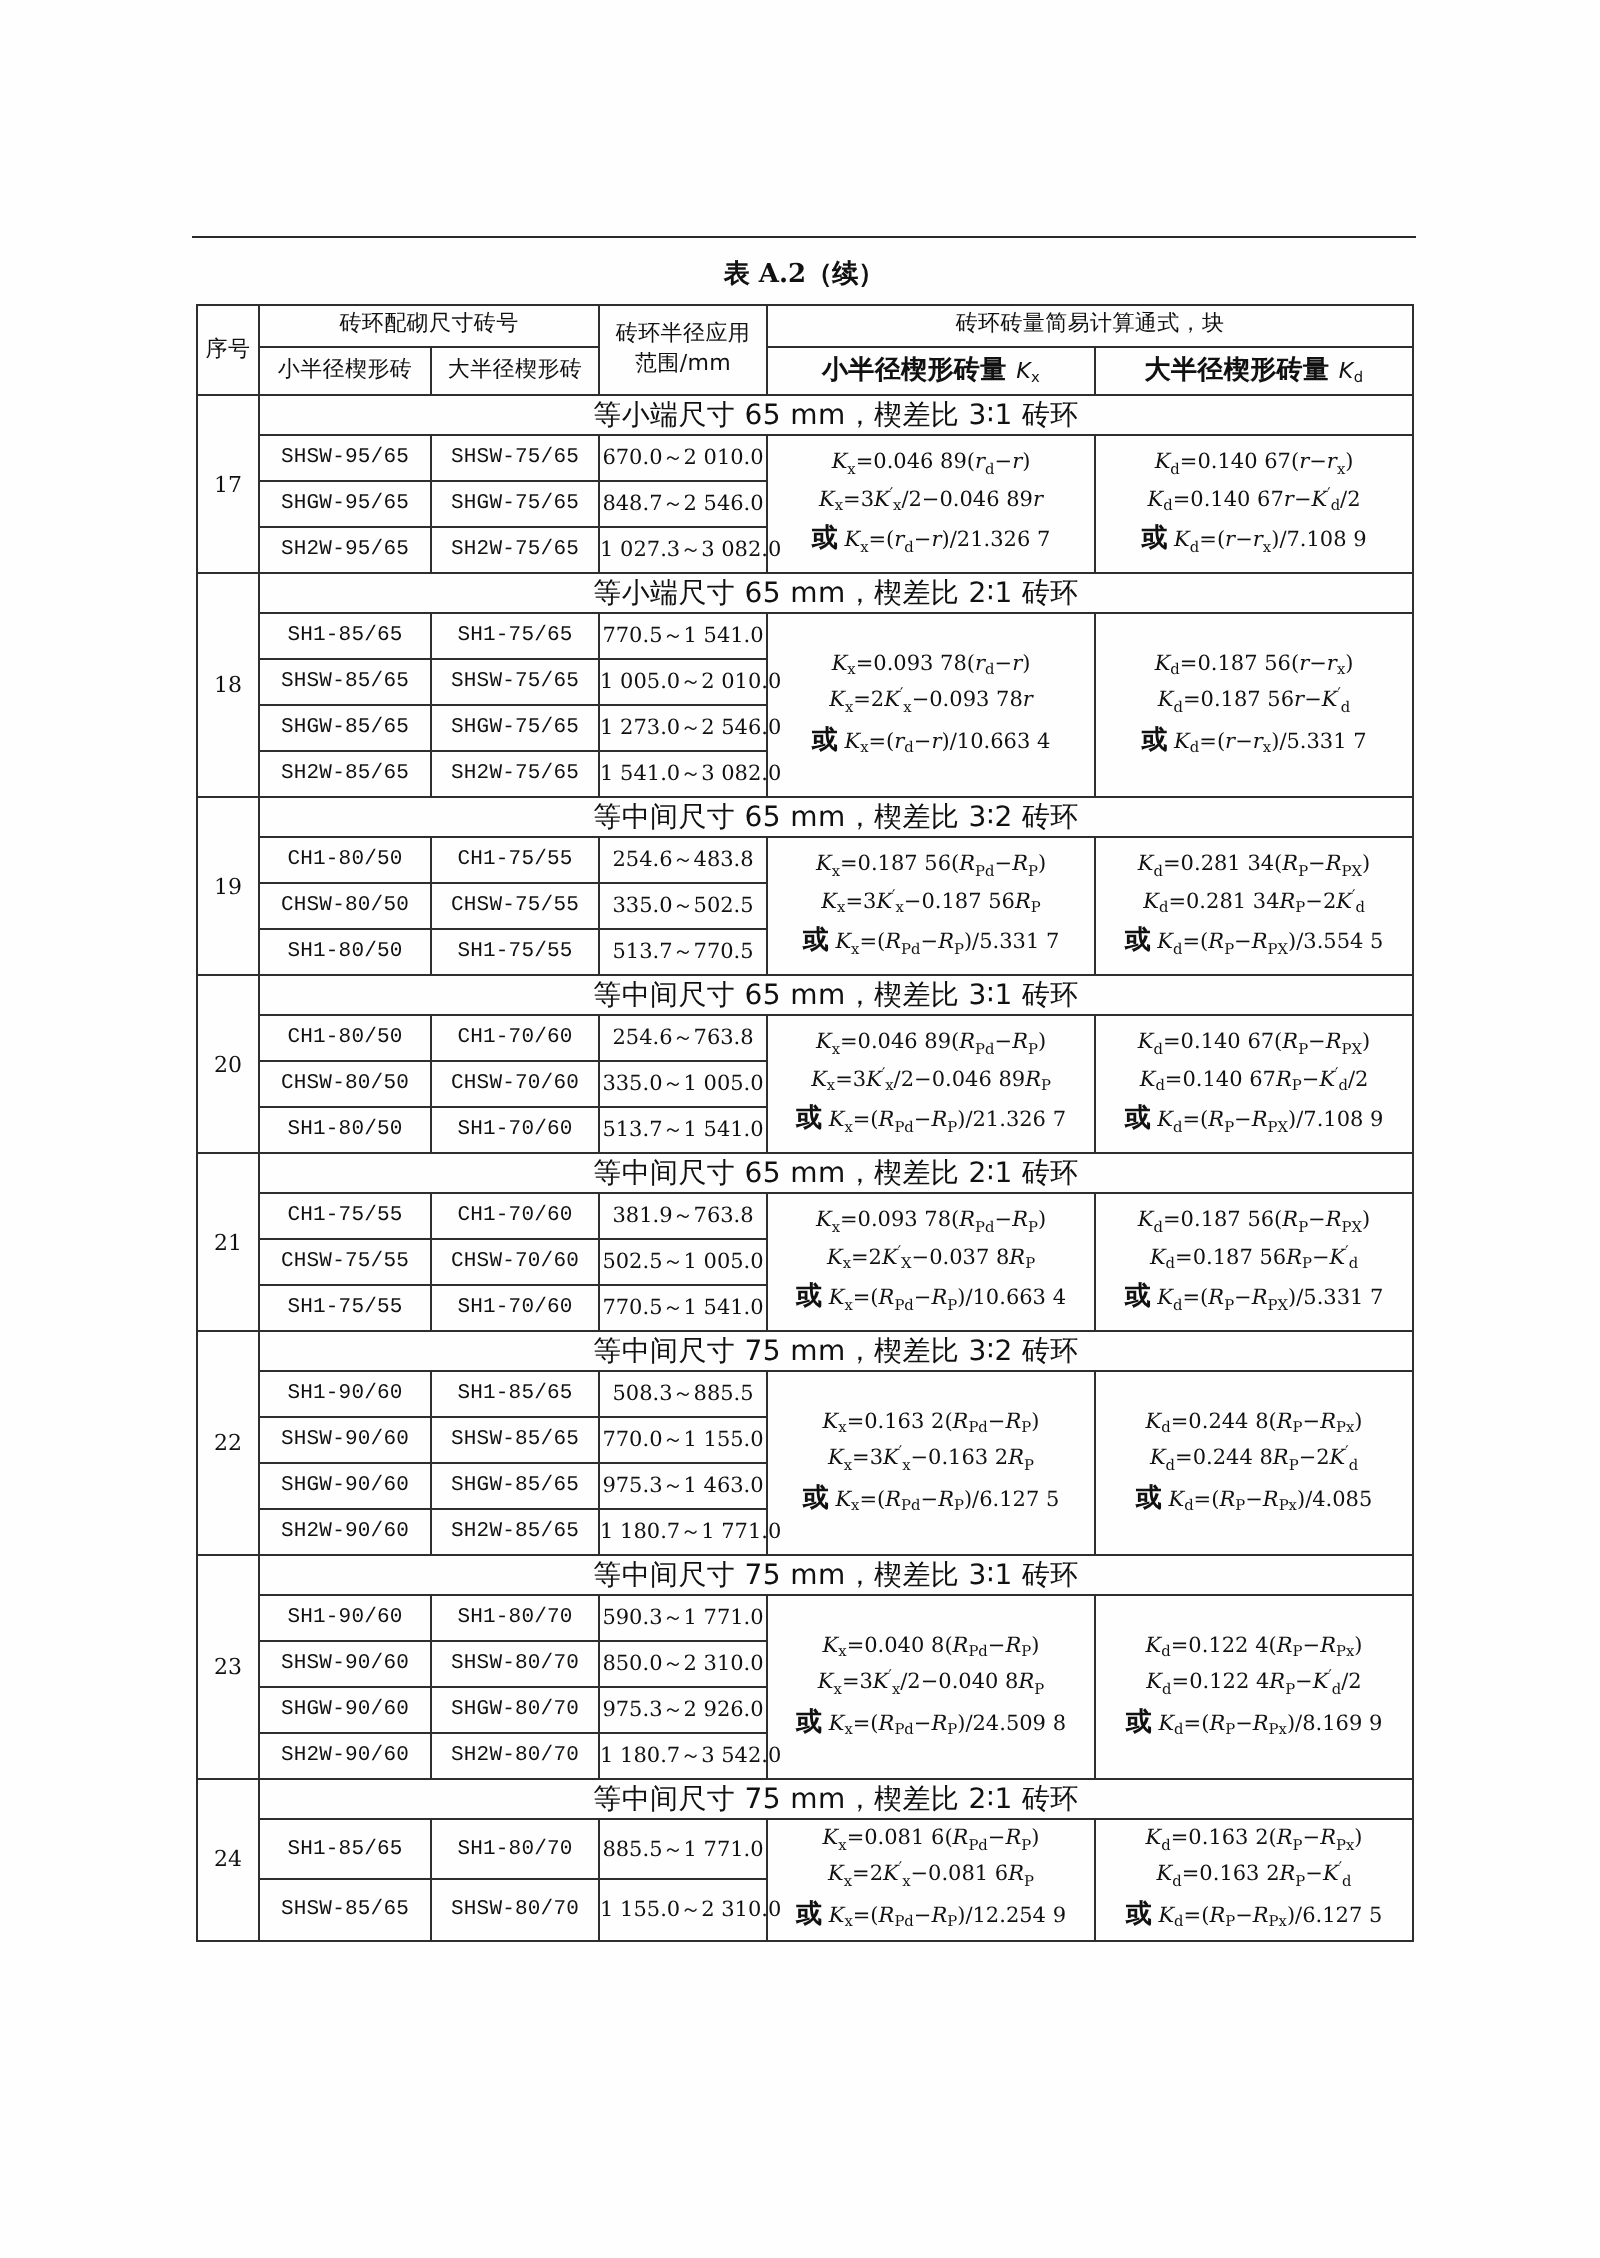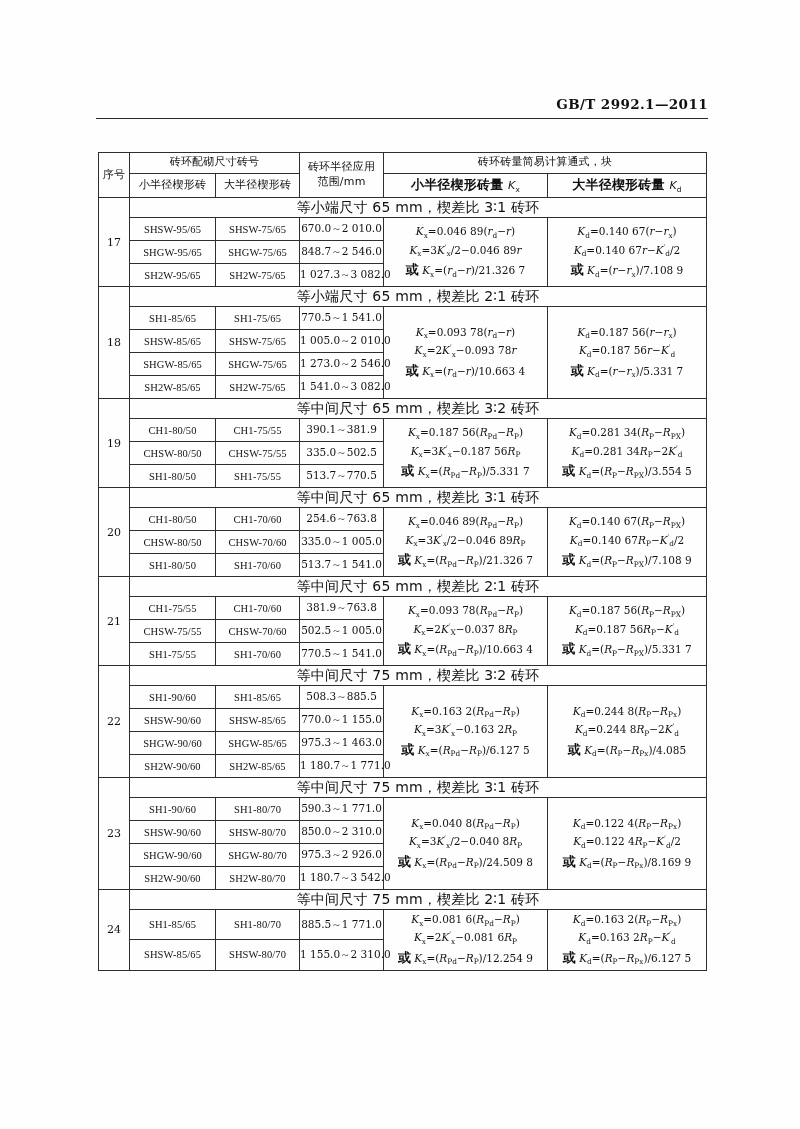--- a/index.html
+++ b/index.html
@@ -97,21 +97,21 @@
     font-family: "DejaVu Serif", "Liberation Serif", serif;
   }
   .group-head {
     font-family: "DejaVu Sans", "Liberation Sans", sans-serif;
     font-size: 14px;
     font-weight: bold;
     height: 19px;
     letter-spacing: 0.2px;
   }
   .brickno {
-    font-family: Liberation Serif, serif;
+    font-family: Liberation Mono, monospace;
     font-size: 10.5px;
     height: 22px;
     white-space: nowrap;
     letter-spacing: 0.1px;
   }
   .range {
     font-family: "DejaVu Serif", "Liberation Serif", serif;
     font-size: 10.5px;
     height: 22px;
     white-space: nowrap;
@@ -144,23 +144,23 @@
     font-size: 11px;
     font-family: "DejaVu Serif", "Liberation Serif", serif;
     color: #222;
   }
 </style>
 </head>
 <body>
 
 <div class="page">
 
-  <div class="doc-header">GB/T 2992.1—2011</div>
   <div class="header-rule"></div>
 
+  <div class="table-caption">表 A.2（续）</div>
 
   <div class="tbl-wrap">
     <table class="main">
       <colgroup>
         <col class="c-seq">
           <col class="c-small">
           <col class="c-large">
         <col class="c-range">
           <col class="c-kx">
           <col class="c-kd">
@@ -250,21 +250,21 @@
             <td class="brickno">SH2W-75/65</td>
             <td class="range">1 541.0～3 082.0</td>
           </tr>
           <tr>
             <td class="seqnum" rowspan="4">19</td>
             <td class="group-head" colspan="5">等中间尺寸 65 mm，楔差比 3∶2 砖环</td>
           </tr>
           <tr>
             <td class="brickno">CH1-80/50</td>
             <td class="brickno">CH1-75/55</td>
-            <td class="range">390.1～381.9</td>
+            <td class="range">254.6～483.8</td>
             <td class="formula-cell" rowspan="3">
               <span class="line"><span class="it">K</span><sub>x</sub>=0.187 56(<span class="it">R</span><sub>Pd</sub>−<span class="it">R</span><sub>P</sub>)</span>
               <span class="line"><span class="it">K</span><sub>x</sub>=3<span class="it">K</span><sup>′</sup><sub>x</sub>−0.187 56<span class="it">R</span><sub>P</sub></span>
               <span class="line"><span class="cn">或</span> <span class="it">K</span><sub>x</sub>=(<span class="it">R</span><sub>Pd</sub>−<span class="it">R</span><sub>P</sub>)/5.331 7</span>
             </td>
             <td class="formula-cell" rowspan="3">
               <span class="line"><span class="it">K</span><sub>d</sub>=0.281 34(<span class="it">R</span><sub>P</sub>−<span class="it">R</span><sub>PX</sub>)</span>
               <span class="line"><span class="it">K</span><sub>d</sub>=0.281 34<span class="it">R</span><sub>P</sub>−2<span class="it">K</span><sup>′</sup><sub>d</sub></span>
               <span class="line"><span class="cn">或</span> <span class="it">K</span><sub>d</sub>=(<span class="it">R</span><sub>P</sub>−<span class="it">R</span><sub>PX</sub>)/3.554 5</span>
             </td>

